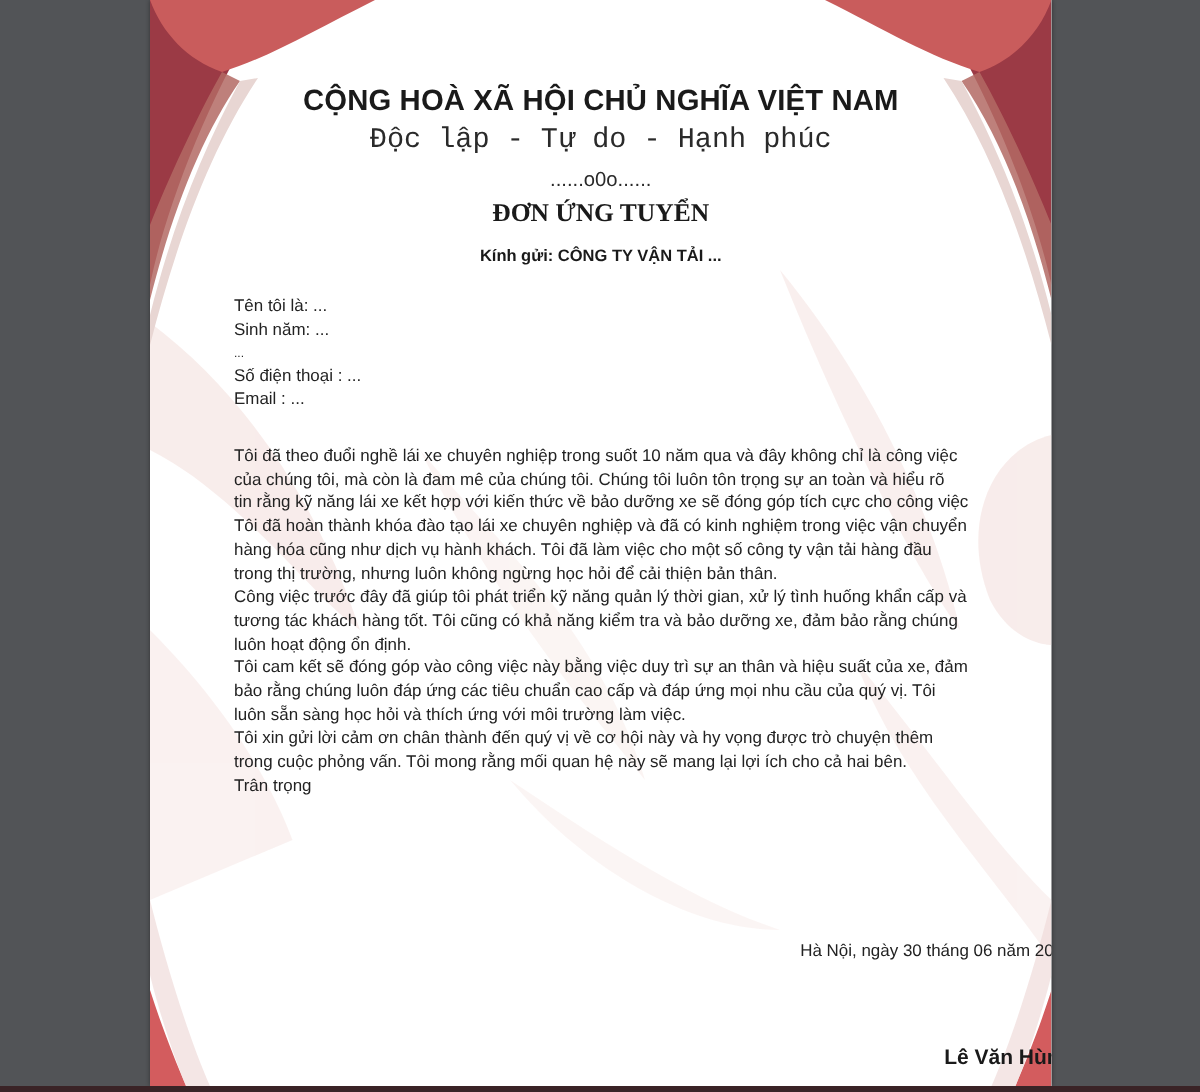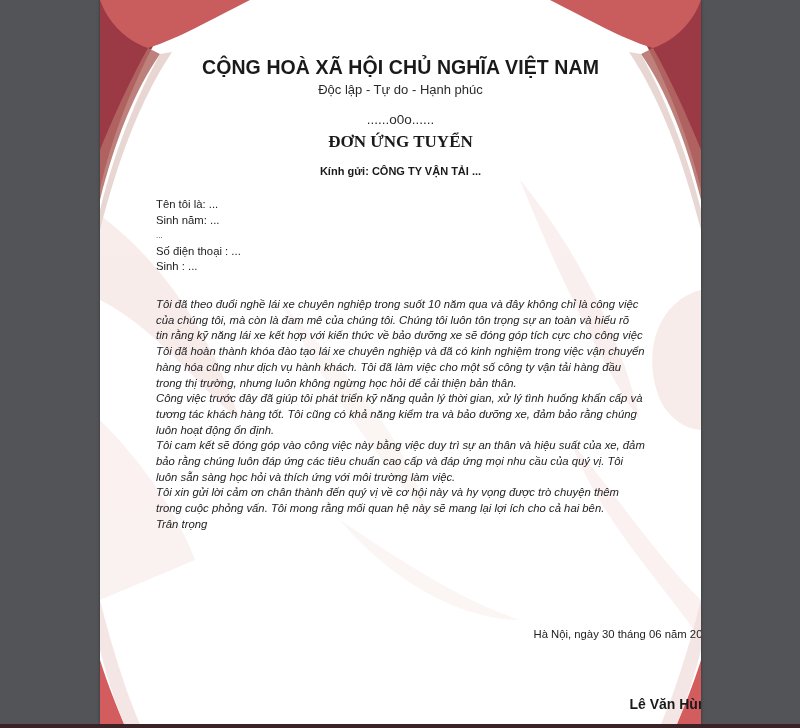--- a/index.html
+++ b/index.html
@@ -13,26 +13,26 @@
   .bottom-bar { position: absolute; left: 0; top: 724px; width: 800px; height: 4px; background: #3a2326; }
   .page {
     position: absolute; left: 100px; top: 0; width: 601px; height: 724px;
     background: #ffffff; overflow: hidden;
     box-shadow: 0 0 3px rgba(0,0,0,0.4);
   }
   .deco { position: absolute; left: 0; top: 0; width: 601px; height: 724px; pointer-events: none; }
   .content { position: absolute; left: 0; top: 0; width: 671px; height: 724px; color: #1d1d1d; }
   .center { position: absolute; left: 0; width: 601px; text-align: center; }
   .h-nation { top: 56px; font-size: 19.5px; font-weight: bold; letter-spacing: 0.1px; color: #1a1a1a; }
-  .h-motto { top: 82px; font-size: 13px; color: #2a2a2a; }
+  .h-motto { top: 82px; font-size: 19px; color: #2a2a2a; font-family: Liberation Mono, monospace; }
   .h-sep { top: 112px; font-size: 13.5px; color: #2a2a2a; text-align: center; }
   .h-title { top: 132px; font-size: 17px; font-weight: bold; color: #1a1a1a; font-family: Liberation Serif, serif; }
   .h-to { top: 165px; font-size: 11px; font-weight: bold; color: #1a1a1a; }
   .info { position: absolute; left: 56px; top: 197px; font-size: 11.3px; line-height: 15.5px; color: #222; }
-  .body-text { position: absolute; left: 56px; top: 297px; width: 490px; font-size: 11.3px; line-height: 15.7px; color: #222; font-style: italic; }
+  .body-text { position: absolute; left: 56px; top: 297px; width: 490px; font-size: 11.3px; line-height: 15.7px; color: #222; }
   .body-text .line { white-space: nowrap; display: block; }
   .date { position: absolute; right: 56px; top: 628px; font-size: 11.3px; color: #222; }
   .signer { position: absolute; right: 56px; top: 656px; font-size: 14px; font-weight: bold; color: #1a1a1a; margin-top: 40px; }
 </style>
 </head>
 <body>
 
 <div class="viewer">
   <div class="page">
 
@@ -70,21 +70,21 @@
       <div class="center h-motto">Độc lập - Tự do - Hạnh phúc</div>
       <div class="center h-sep">......o0o......</div>
       <div class="center h-title">ĐƠN ỨNG TUYỂN</div>
       <div class="center h-to">Kính gửi: CÔNG TY VẬN TẢI ...</div>
 
       <div class="info">
         <div>Tên tôi là: ...</div>
         <div>Sinh năm: ...</div>
         <div style="font-size:8px;line-height:15.5px;">...</div>
         <div>Số điện thoại : ...</div>
-        <div>Sinh : ...</div>
+        <div>Email : ...</div>
       </div>
 
       <div class="body-text">
         <span class="line">Tôi đã theo đuổi nghề lái xe chuyên nghiệp trong suốt 10 năm qua và đây không chỉ là công việc</span>
         <span class="line">của chúng tôi, mà còn là đam mê của chúng tôi. Chúng tôi luôn tôn trọng sự an toàn và hiểu rõ</span>
         <span class="line">tin rằng kỹ năng lái xe kết hợp với kiến thức về bảo dưỡng xe sẽ đóng góp tích cực cho công việc</span>
         <span class="line">Tôi đã hoàn thành khóa đào tạo lái xe chuyên nghiệp và đã có kinh nghiệm trong việc vận chuyển</span>
         <span class="line">hàng hóa cũng như dịch vụ hành khách. Tôi đã làm việc cho một số công ty vận tải hàng đầu</span>
         <span class="line">trong thị trường, nhưng luôn không ngừng học hỏi để cải thiện bản thân.</span>
         <span class="line">Công việc trước đây đã giúp tôi phát triển kỹ năng quản lý thời gian, xử lý tình huống khẩn cấp và</span>

